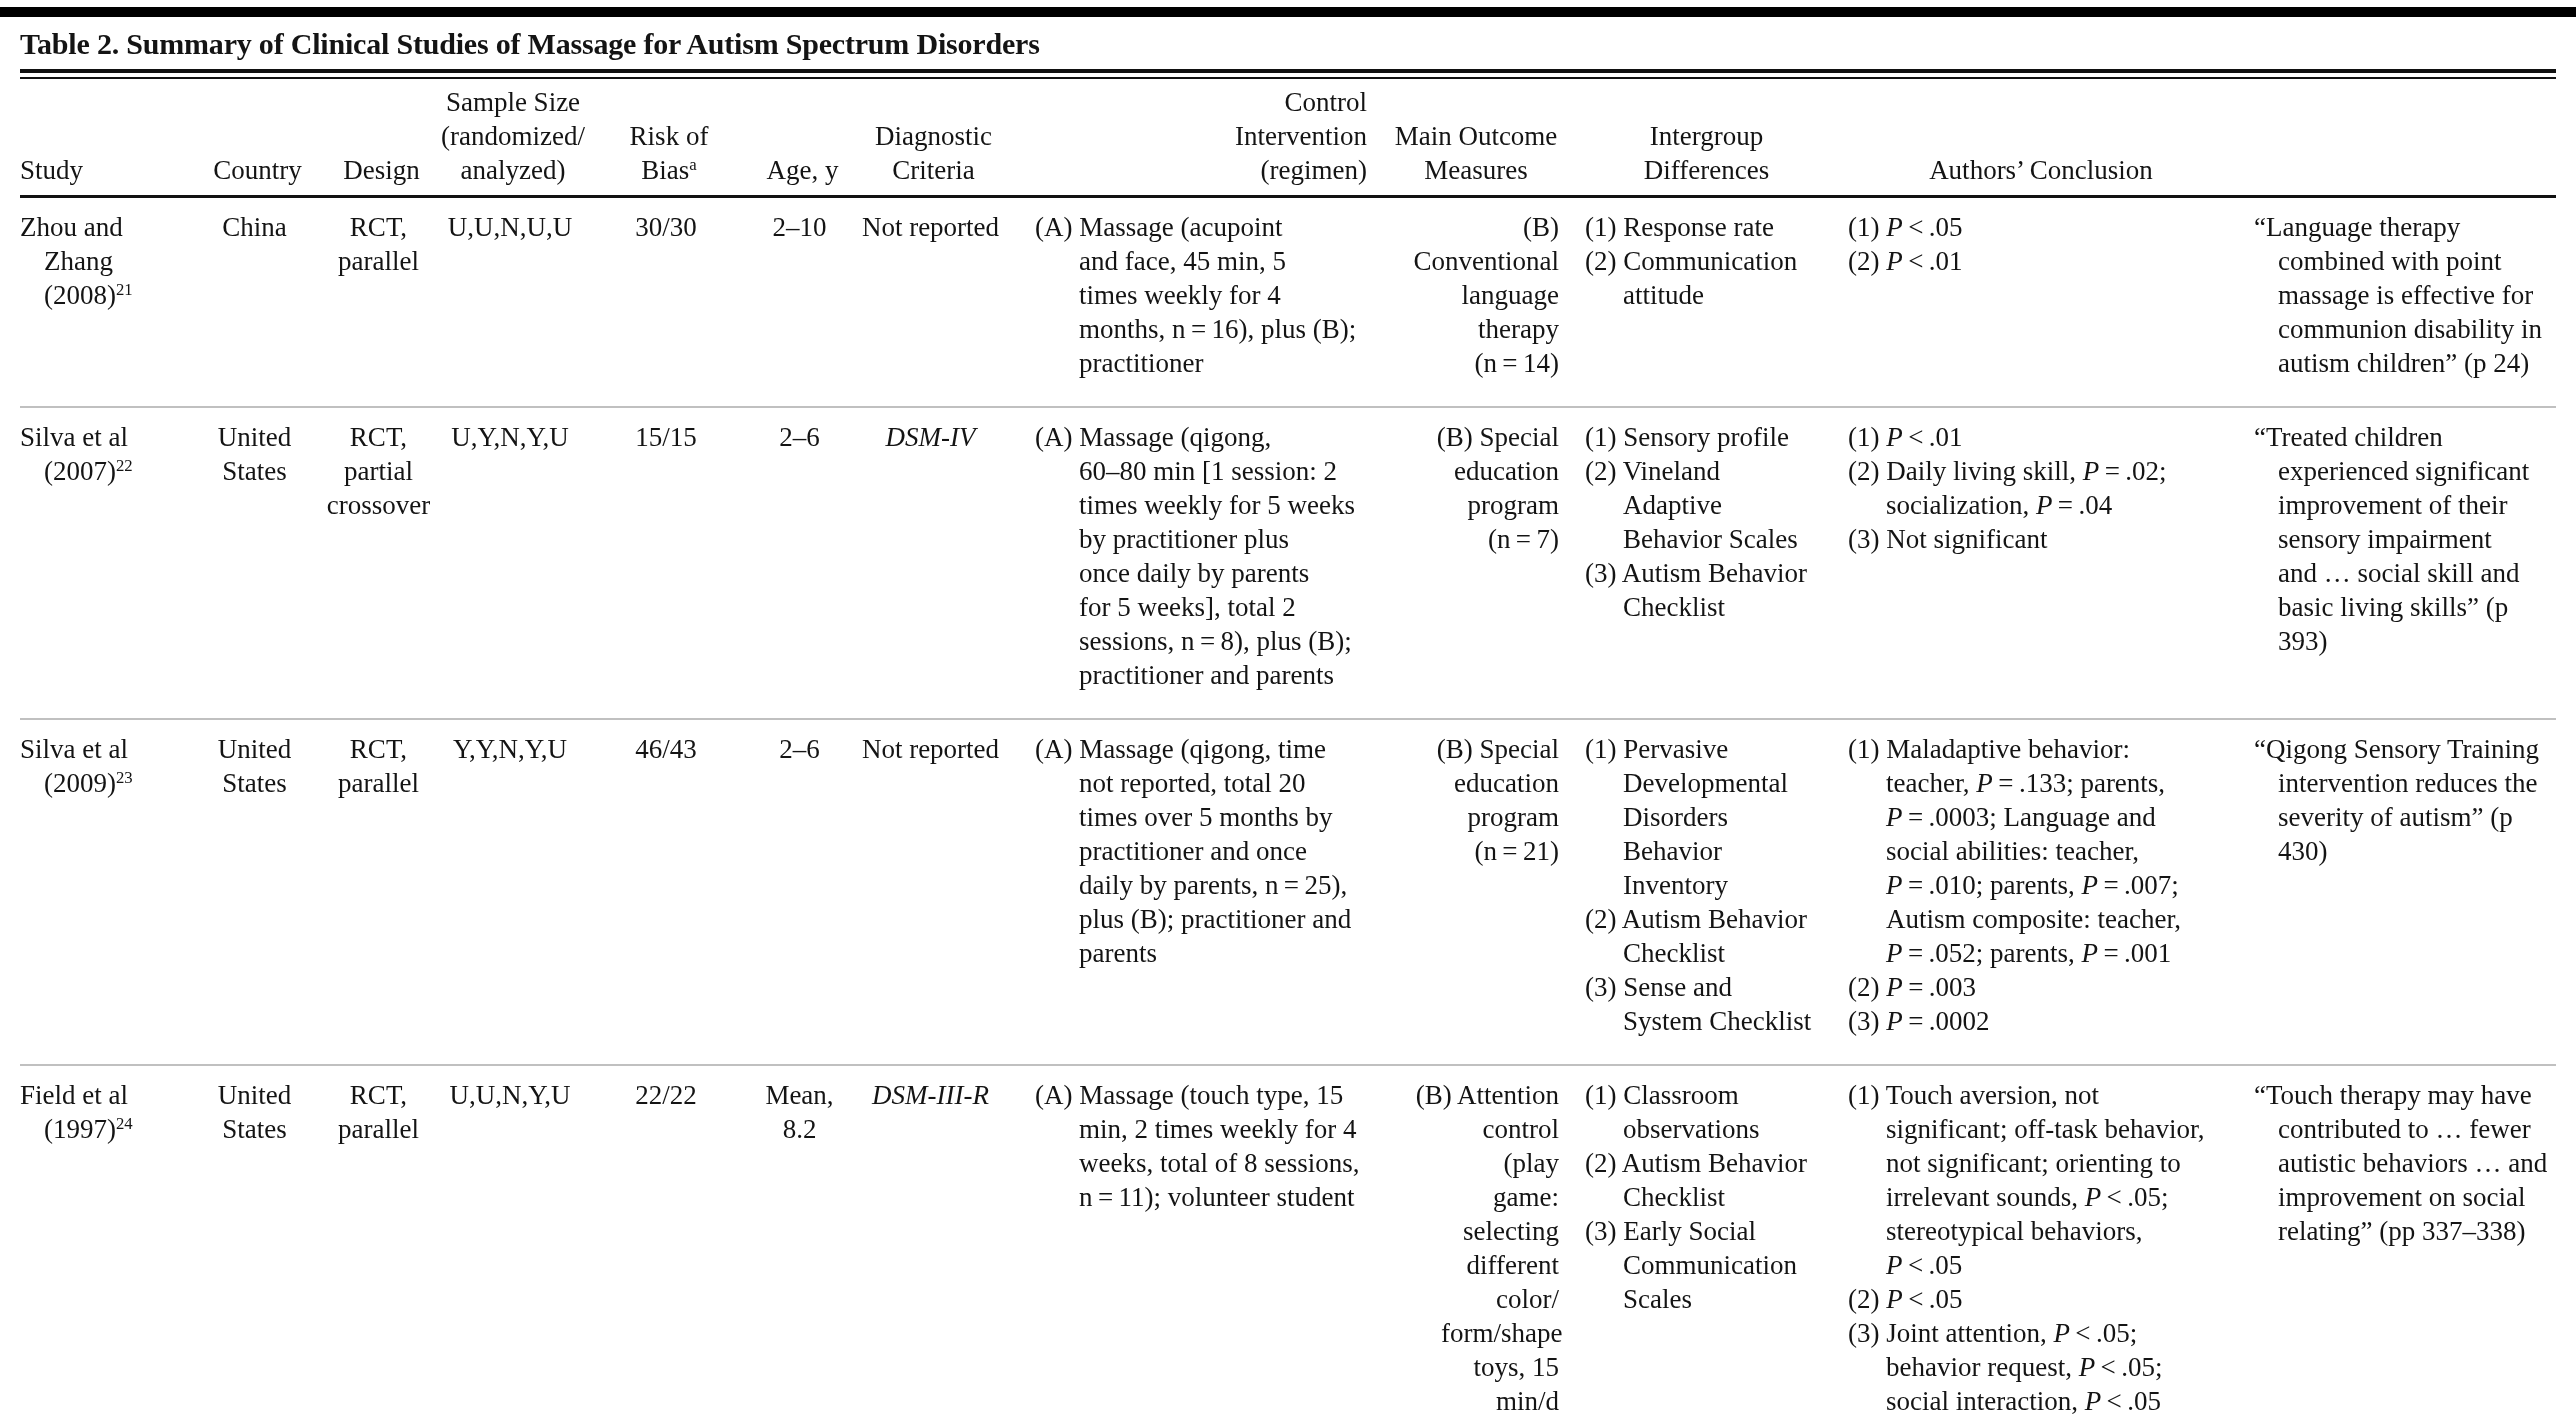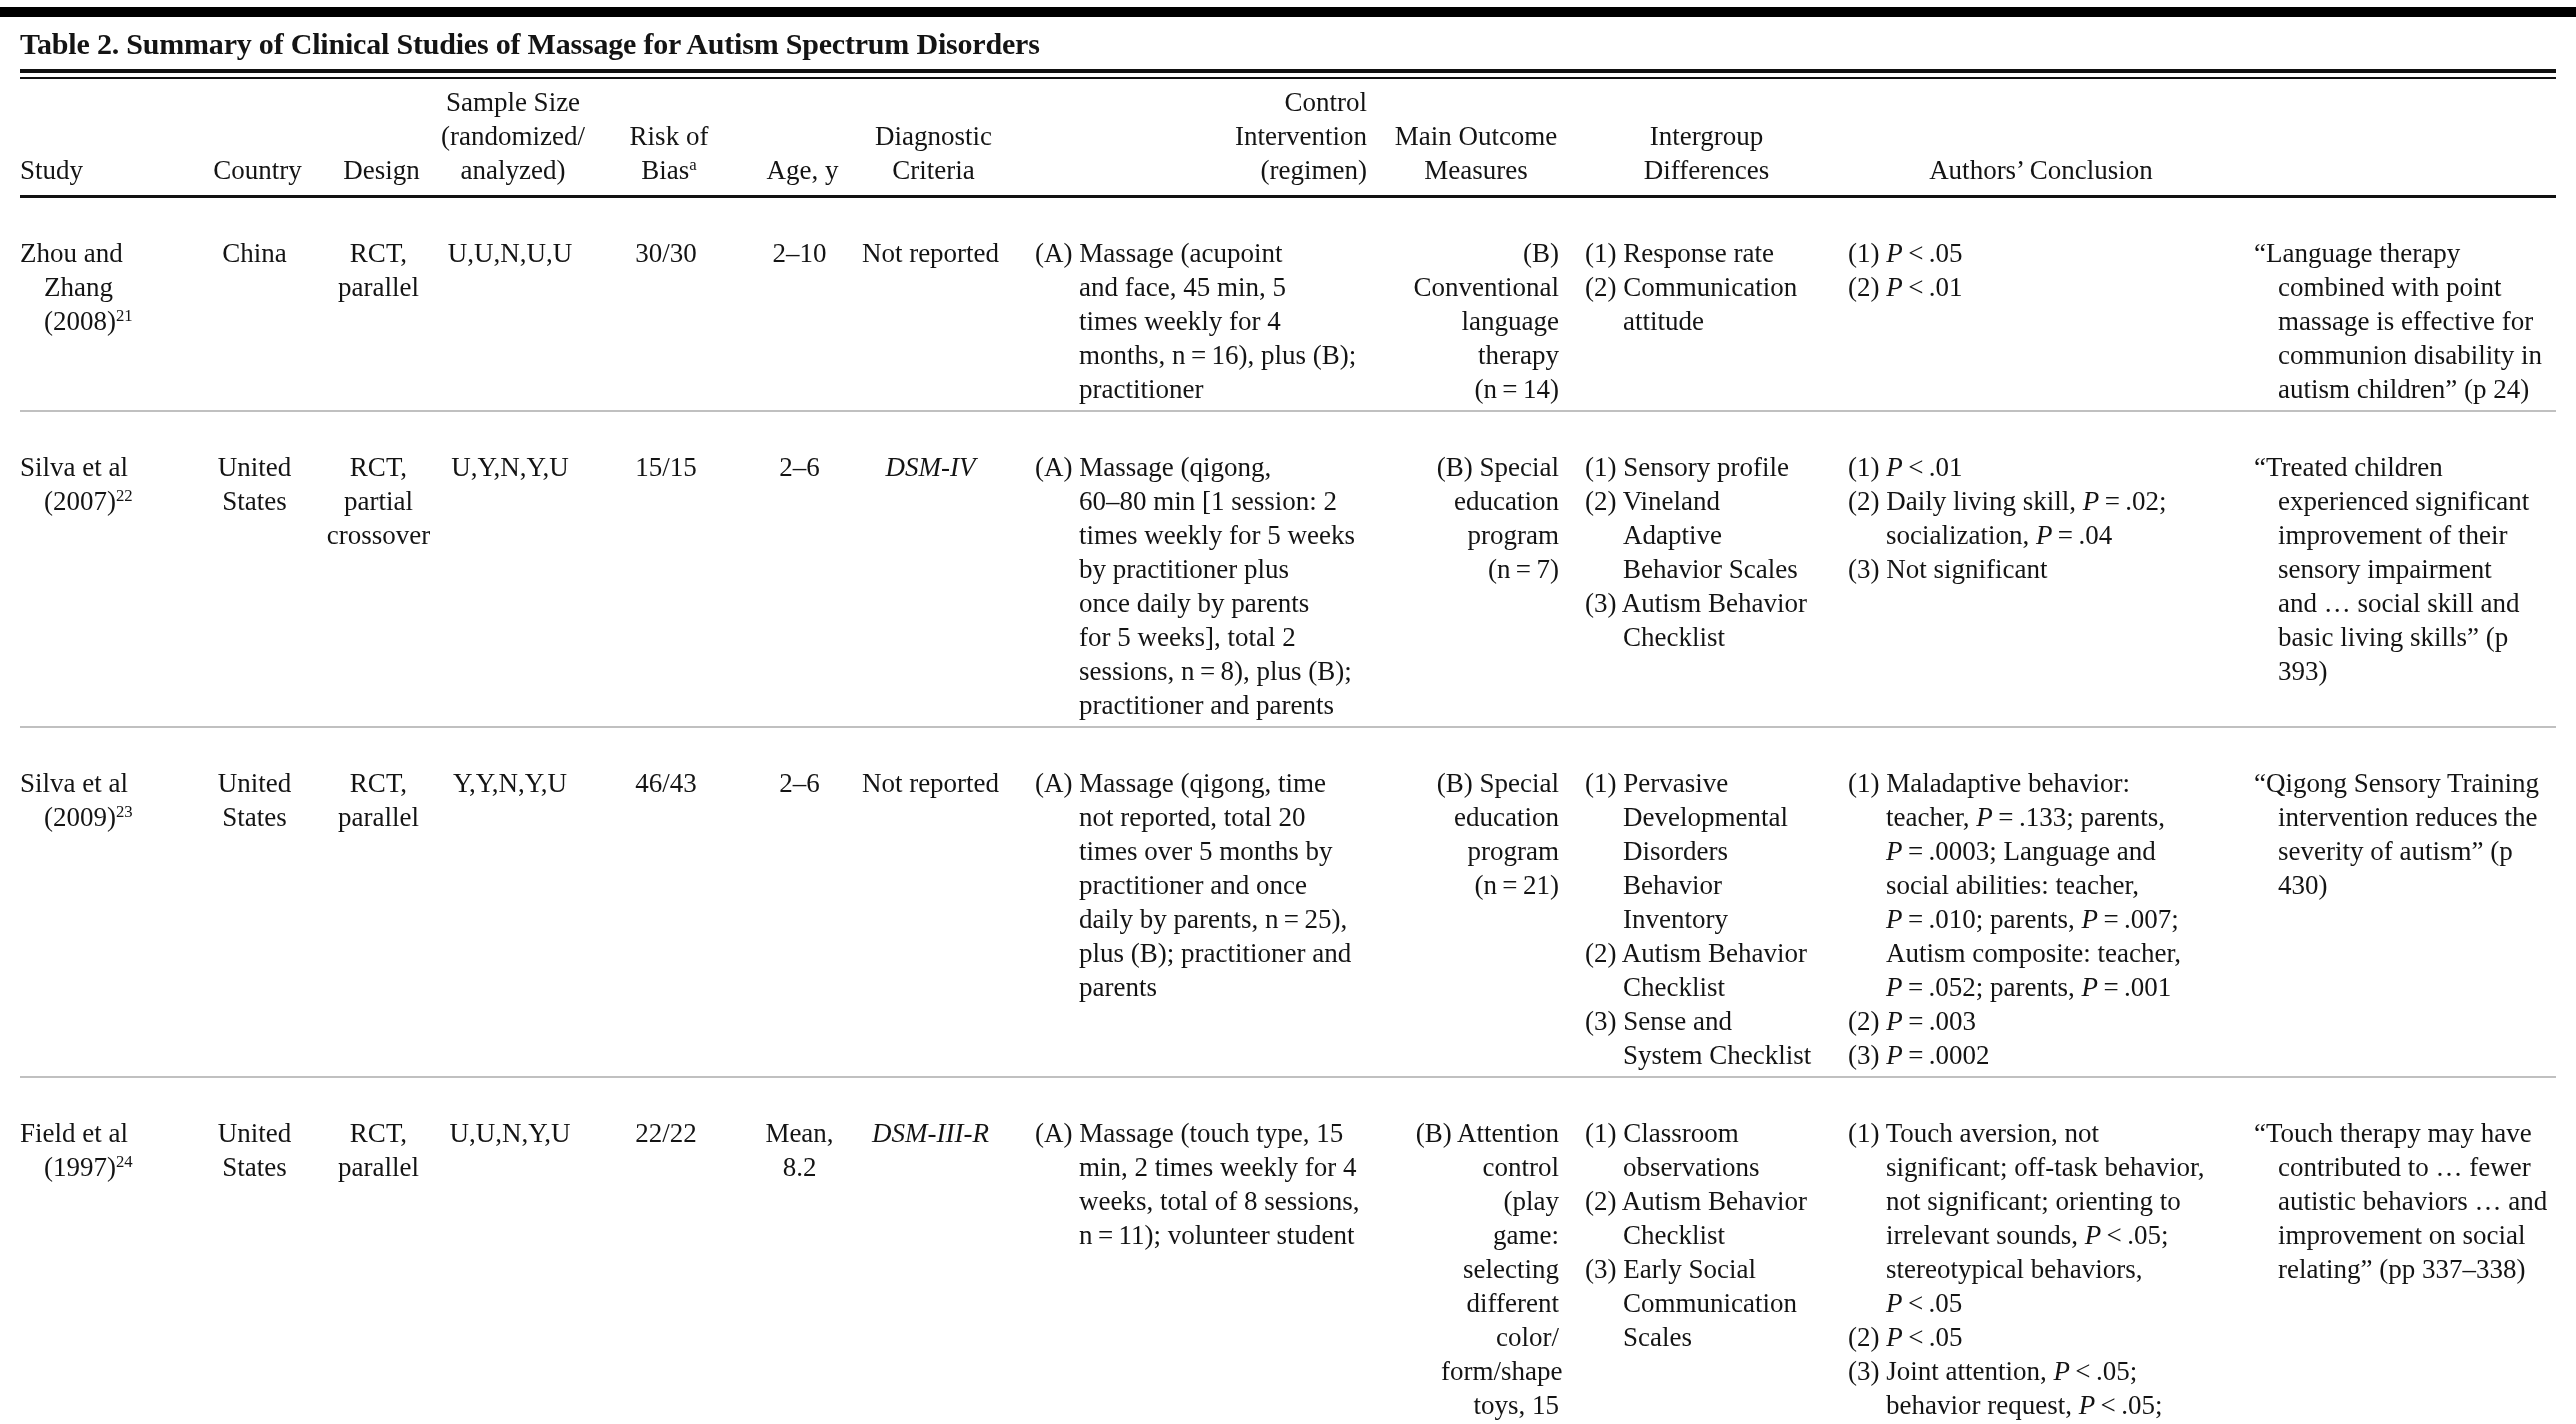--- a/index.html
+++ b/index.html
@@ -15,21 +15,21 @@
     font-size:30px;font-weight:bold;line-height:40px;
     padding:7px 0 5px 0;letter-spacing:-0.2px;
   }
   .double-rule{height:4px;border-top:4px solid #111;border-bottom:2px solid #111;}
   :root{
     --cols:173px 129px 119px 144px 168px 99px 163px 352px 198px 263px 386px 342px;
   }
   .thead,.trow{display:grid;grid-template-columns:var(--cols);}
   .thead{border-bottom:3px solid #111;padding:6px 0 8px 0;min-height:101px;}
   .hcell{display:flex;flex-direction:column;justify-content:flex-end;}
-  .trow{border-bottom:2px solid #c0c0c0;padding:12px 0 4px 0;margin-top:26px;}
+  .trow{border-bottom:2px solid #c0c0c0;padding:12px 0 26px 0;}
   .cell{padding-right:6px;}
   .a-center{text-align:center;}
   .a-left{text-align:left;}
   
   .c7{padding-left:20px;}
   .c8{padding-left:30px;text-align:right;}
   .c9{padding-left:20px;}
   .c10{padding-left:20px;}
   .c11{padding-left:40px;padding-right:0;}
   

